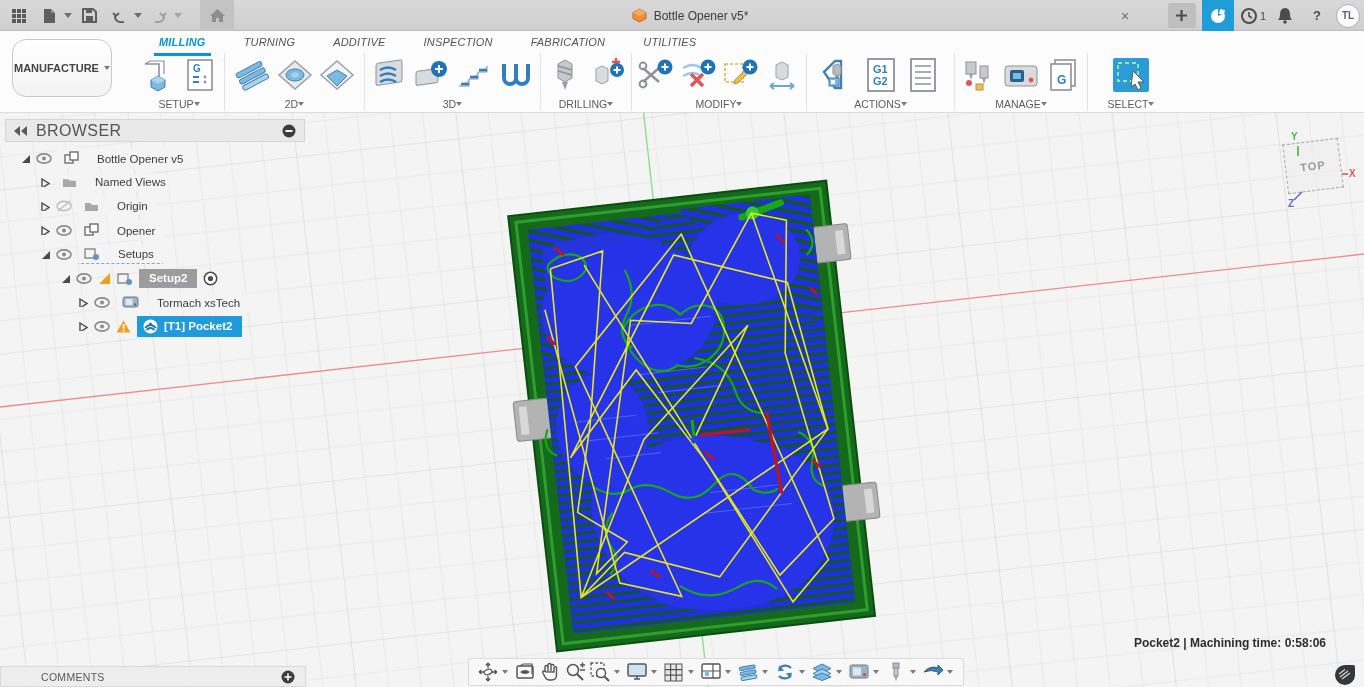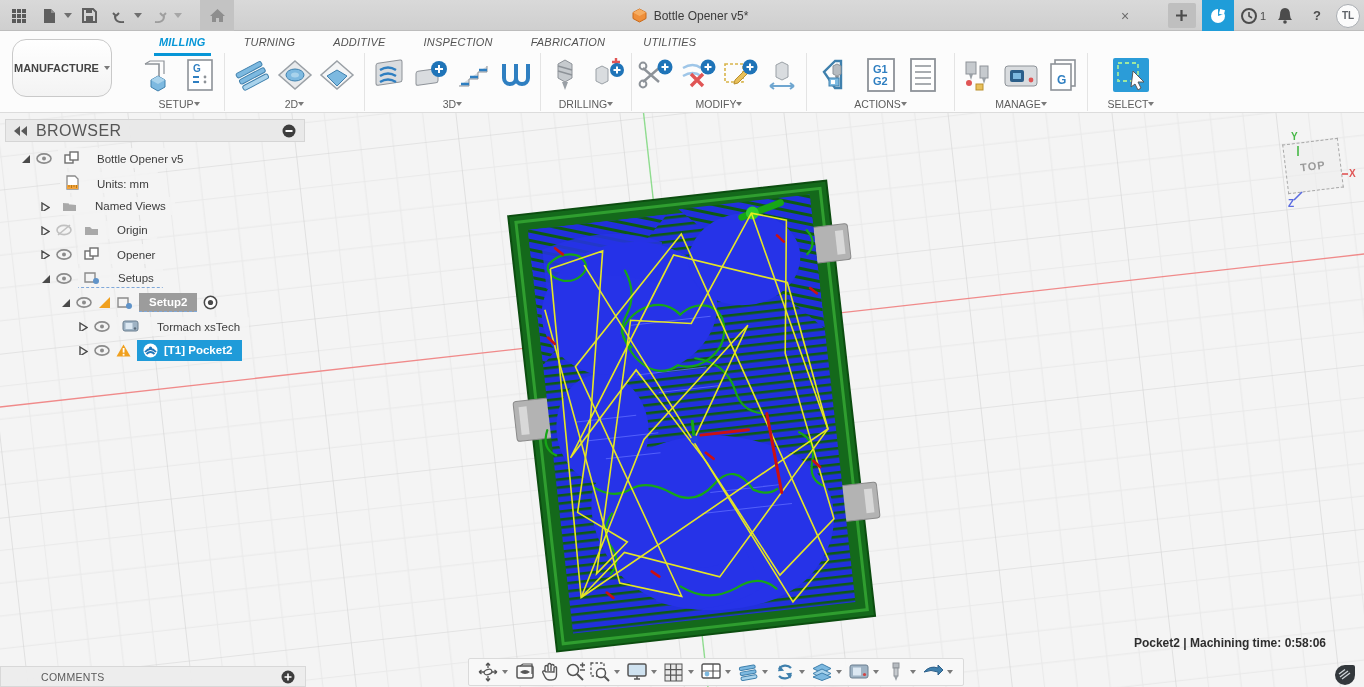--- a/index.html
+++ b/index.html
@@ -535,30 +535,20 @@
         </svg>
       <span class="pill">
         <svg width="15" height="14">
             <rect x="1" y="4" width="8" height="8" fill="#fff" stroke="#6e6e6e" stroke-width="1.4"></rect>
             <rect x="6" y="1" width="8" height="8" fill="#fff" stroke="#6e6e6e" stroke-width="1.4"></rect>
           </svg>
         <span>Bottle Opener v5</span>
       </span>
     </div>
 
-    <div class="br-row" style="padding-left:55px">
-      <span class="pill">
-        <svg width="13" height="15">
-            <path d="M1 1h8l3 3v10H1z" fill="#fff" stroke="#8b8b8b" stroke-width="1.3"></path>
-            <rect x="1" y="10" width="11" height="4" fill="#f2a33c"></rect>
-            <path d="M3 10v2M5.5 10v3M8 10v2M10.5 10v3" stroke="#b97916" stroke-width="1"></path>
-          </svg>
-        <span>Units: mm</span>
-      </span>
-    </div>
 
     <div class="br-row" style="padding-left:36px">
       <svg class="tri-closed" width="9" height="11">
           <polygon points="1,1 8,5.5 1,10" fill="none" stroke="#4a4a4a" stroke-width="1.4"></polygon>
         </svg>
       <span class="pill">
         <svg width="15" height="12">
             <path d="M1 3h5l2 2h6v6H1z" fill="#a9a9a9"></path>
             <path d="M1 3h5l2 2h6" fill="#c4c4c4"></path>
           </svg>

